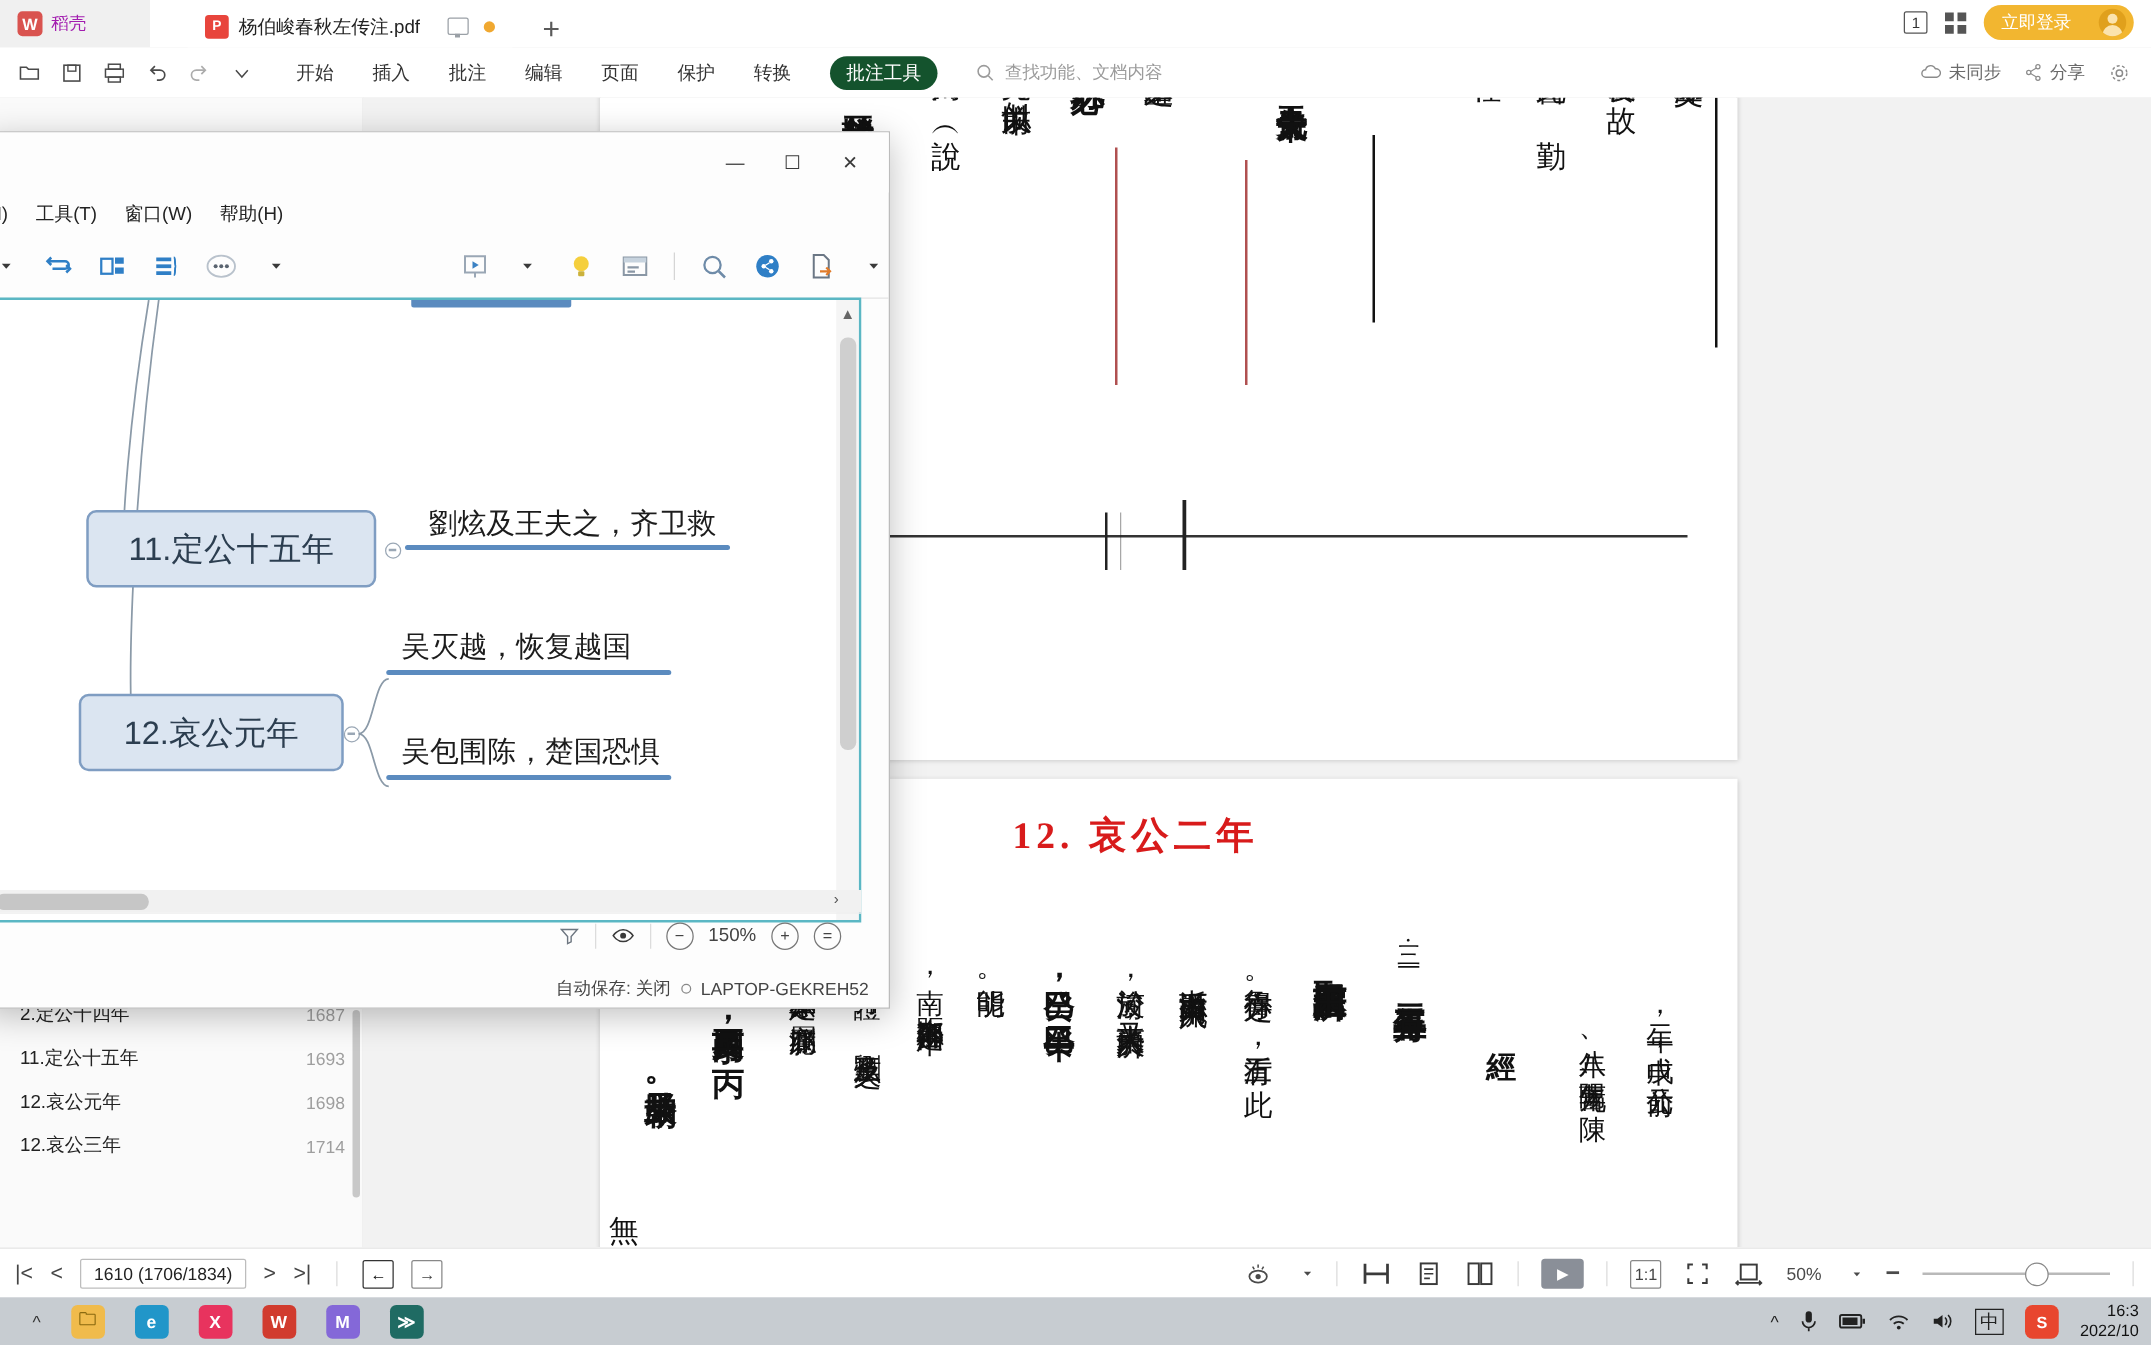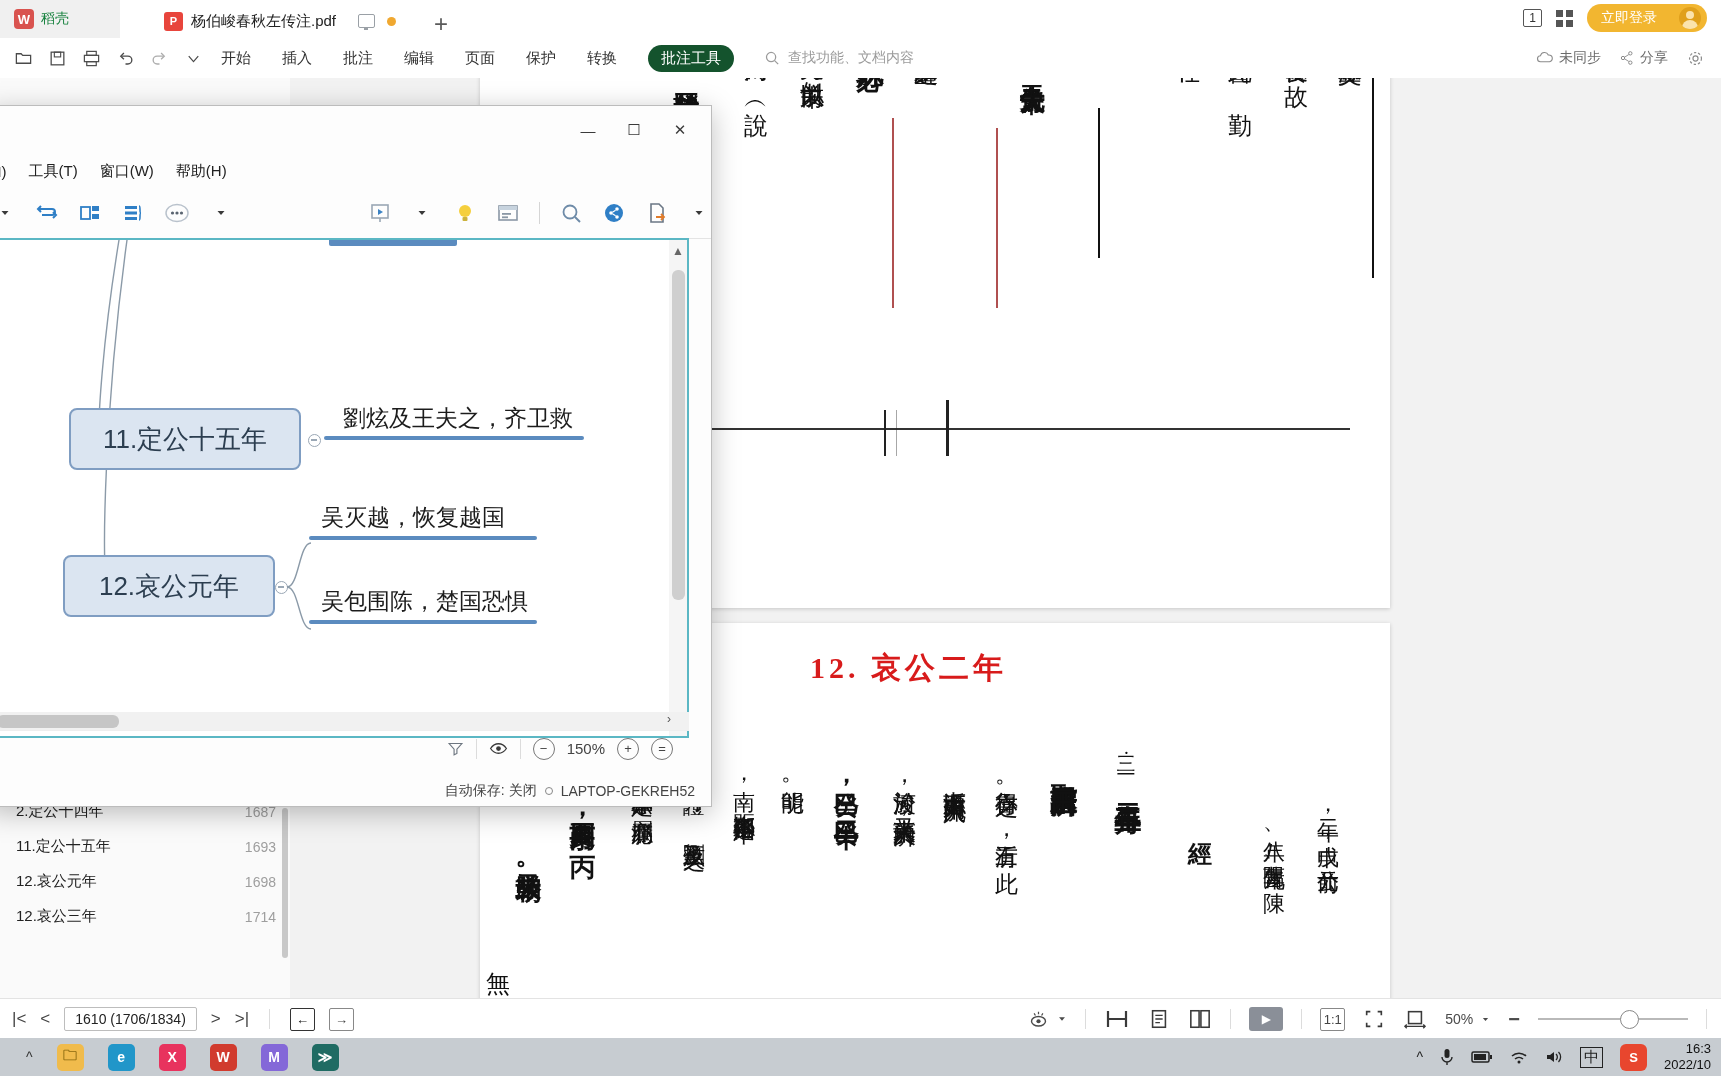--- a/index.html
+++ b/index.html
@@ -19,21 +19,21 @@
   }
   .wps-logo-tab {
     width:120px; height:38px; display:flex; align-items:center; gap:7px;
     padding-left:14px; box-sizing:border-box; background:#f0f0f0;
   }
   .wps-logo {
     width:20px;height:20px;border-radius:4px;background:#d9534f;
     color:#fff;font-size:13px;display:flex;align-items:center;justify-content:center;
     font-weight:bold;
   }
-  .wps-logo-label{font-size:14px;color:#15803d;}
+  .wps-logo-label{font-size:14px;color:#a21caf;}
   .doc-tab {
     height:34px; margin-left:30px; display:flex; align-items:center; gap:8px;
     padding:0 14px; background:#fff; border-radius:6px 6px 0 0;
     box-sizing:border-box;
   }
   .pdf-icon {
     width:19px;height:19px;border-radius:3px;background:#e8453c;color:#fff;
     font-size:11px;font-weight:bold;display:flex;align-items:center;justify-content:center;
   }
   .doc-tab-title{font-size:15px;color:#222;white-space:nowrap;}
@@ -54,21 +54,21 @@
   .login-avatar:before{content:"";position:absolute;left:7px;top:4px;width:8px;height:8px;border-radius:50%;background:#fbe3ad;}
   .login-avatar:after{content:"";position:absolute;left:3px;top:13px;width:16px;height:11px;border-radius:8px 8px 0 0;background:#fbe3ad;}
 
   
   .ribbon{
     position:absolute;left:0;top:38px;width:1721px;height:40px;background:#fff;
     border-bottom:1px solid #ededed; display:flex;align-items:center;
   }
   .quick-icons{display:flex;align-items:center;gap:15px;padding-left:14px;}
   .qi{width:19px;height:19px;color:#4a4a4a;}
-  .ribbon-menu{display:flex;align-items:center;gap:31px;margin-left:18px;}
+  .ribbon-menu{display:flex;align-items:center;gap:31px;margin-left:34px;}
   .rm-item{font-size:15px;color:#333;cursor:default;}
   .rm-active{
     background:#14532d;color:#fff;border-radius:14px;padding:4px 13px;font-size:15px;
   }
   .searchbox{display:flex;align-items:center;gap:7px;margin-left:30px;color:#9b9b9b;font-size:14px;}
   .ribbon-right{margin-left:auto;display:flex;align-items:center;gap:18px;padding-right:16px;color:#6a6a6a;font-size:14px;}
   .ribbon-right .ri{display:flex;align-items:center;gap:5px;}
 
   
   .workarea{position:absolute;left:0;top:78px;width:1721px;height:920px;background:#f2f2f2;overflow:hidden;}
@@ -137,21 +137,21 @@
   
   .statusbar{
     position:absolute;left:0;top:998px;width:1721px;height:40px;background:#fff;
     border-top:1px solid #e3e3e3;display:flex;align-items:center;
   }
   .nav-group{display:flex;align-items:center;gap:14px;padding-left:12px;color:#444;font-size:17px;}
   .pagebox{border:1px solid #bdbdbd;border-radius:2px;padding:3px 10px;font-size:14px;color:#222;}
   .sq-btn{width:23px;height:21px;border:1.4px solid #888;border-radius:2px;display:flex;align-items:center;justify-content:center;font-size:13px;color:#444;}
   .sq-btn.strong{border-color:#333;color:#111;}
   .status-right{margin-left:auto;display:flex;align-items:center;gap:18px;padding-right:14px;color:#4a4a4a;font-size:14px;}
-  .seg{display:flex;align-items:center;gap:8px;}
+  .seg{display:flex;align-items:center;gap:24px;}
   .vsep{width:1px;height:20px;background:#dcdcdc;}
   .play-btn{width:34px;height:24px;background:#8a8f98;border-radius:3px;display:flex;align-items:center;justify-content:center;color:#fff;font-size:12px;}
   .zoom-slider{display:flex;align-items:center;gap:0px;}
   .zs-line{width:150px;height:2px;background:#b9b9b9;position:relative;}
   .zs-knob{position:absolute;left:82px;top:-8px;width:17px;height:17px;border-radius:50%;border:1.5px solid #888;background:#fff;}
 
   
   .taskbar{position:absolute;left:0;top:1038px;width:1721px;height:38px;background:#c7ccd1;display:flex;align-items:center;}
   .tb-apps{display:flex;align-items:center;gap:24px;padding-left:26px;}
   .app-ic{width:27px;height:27px;border-radius:5px;display:flex;align-items:center;justify-content:center;font-size:14px;color:#fff;font-weight:bold;}

